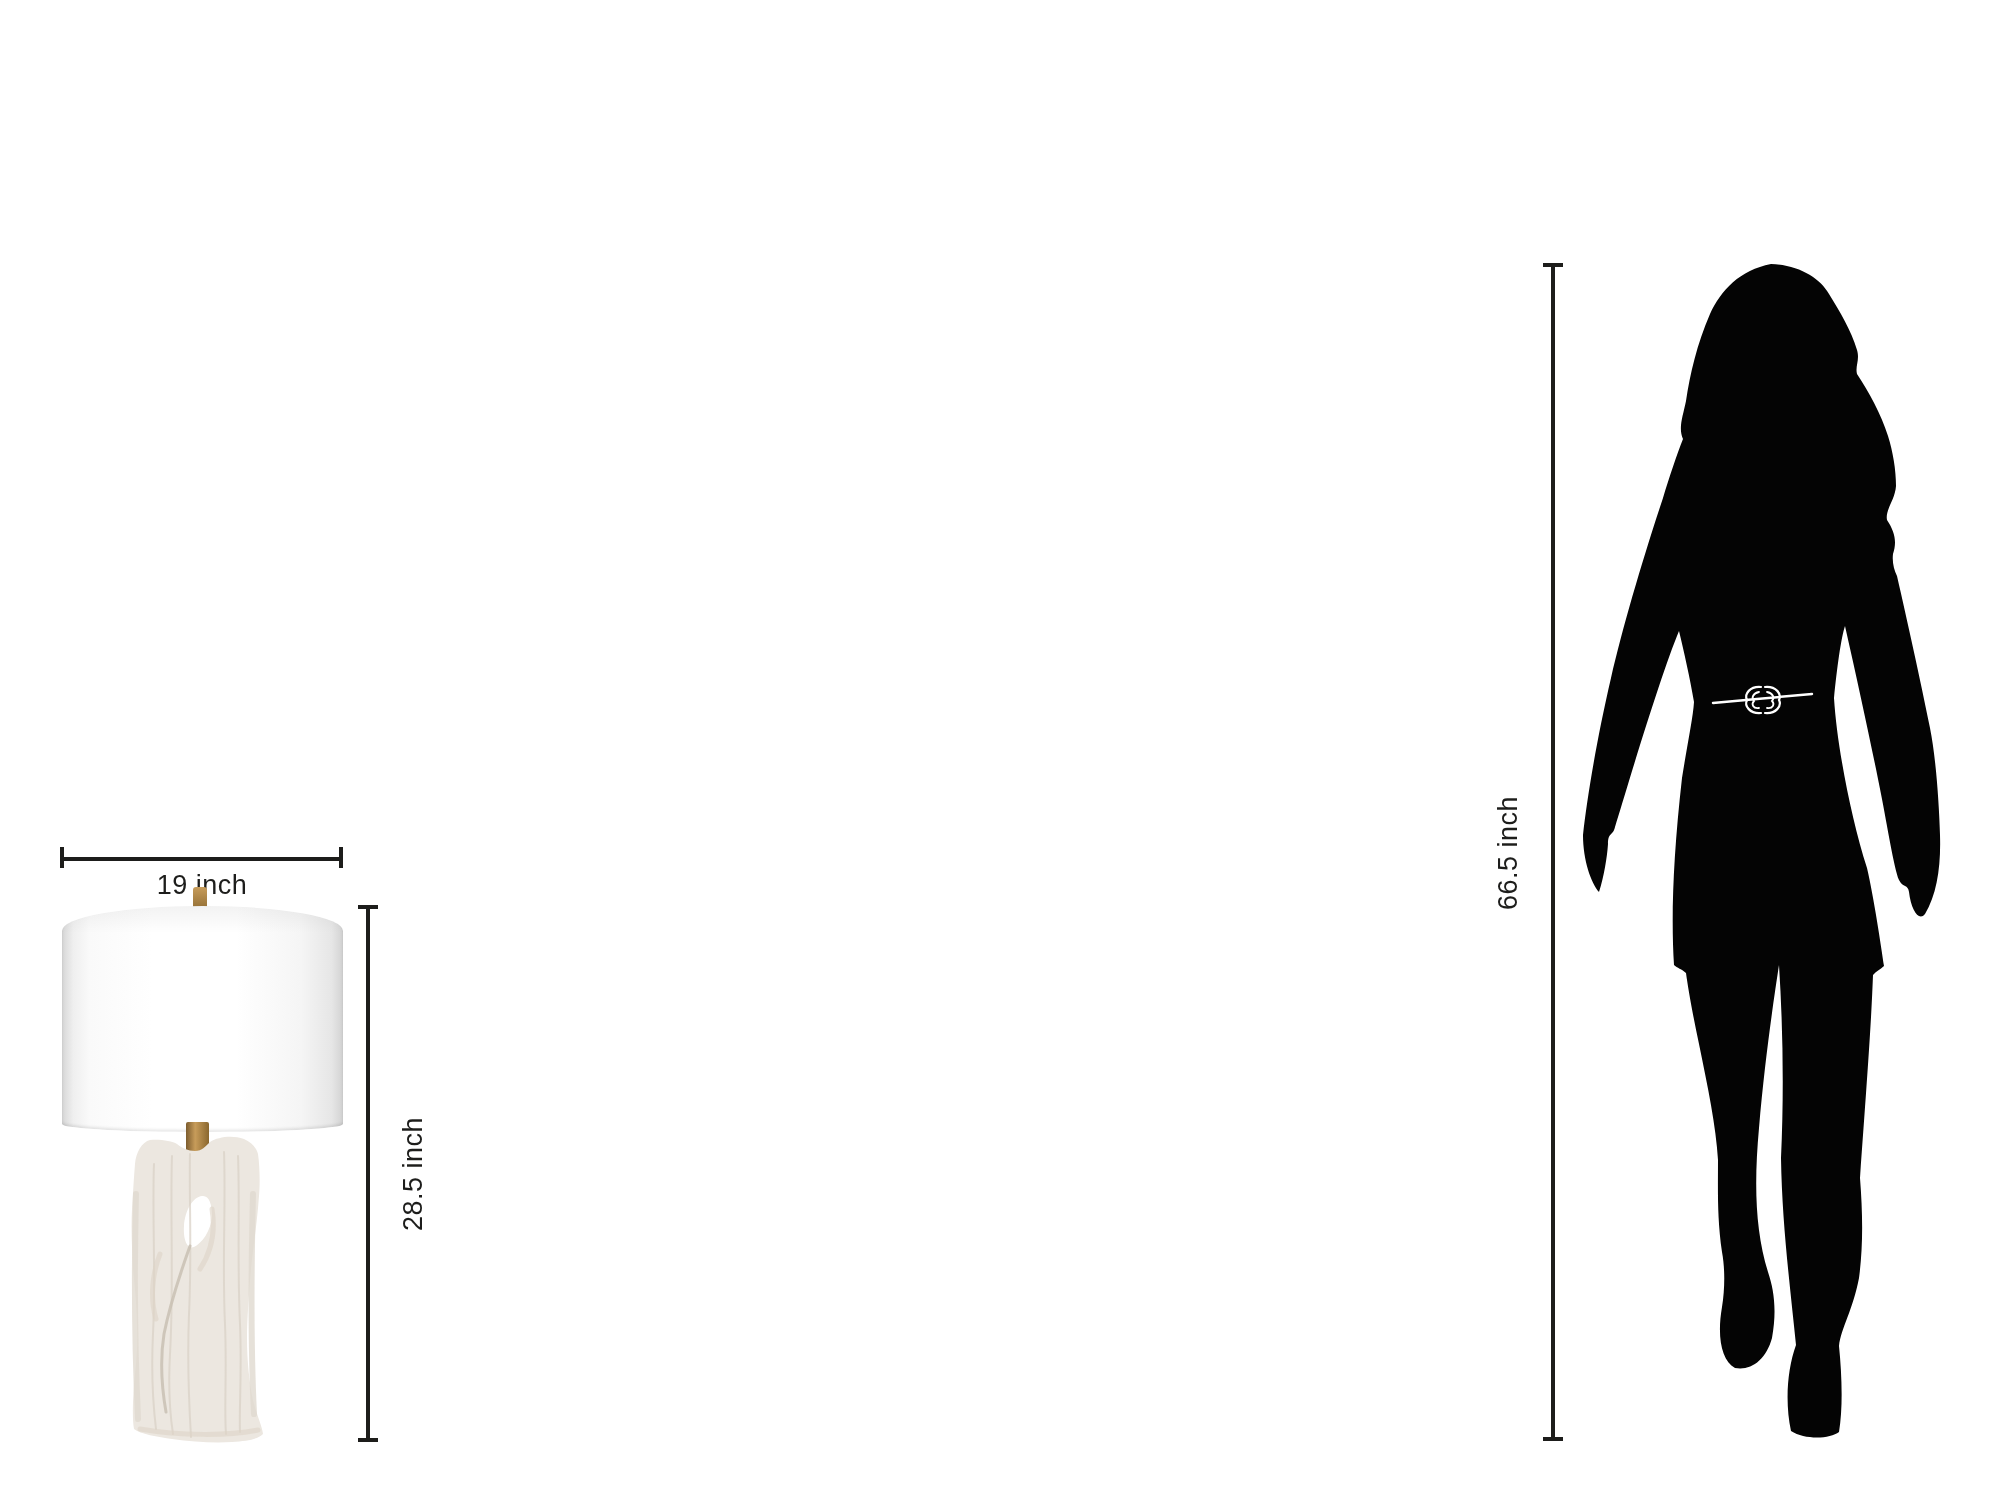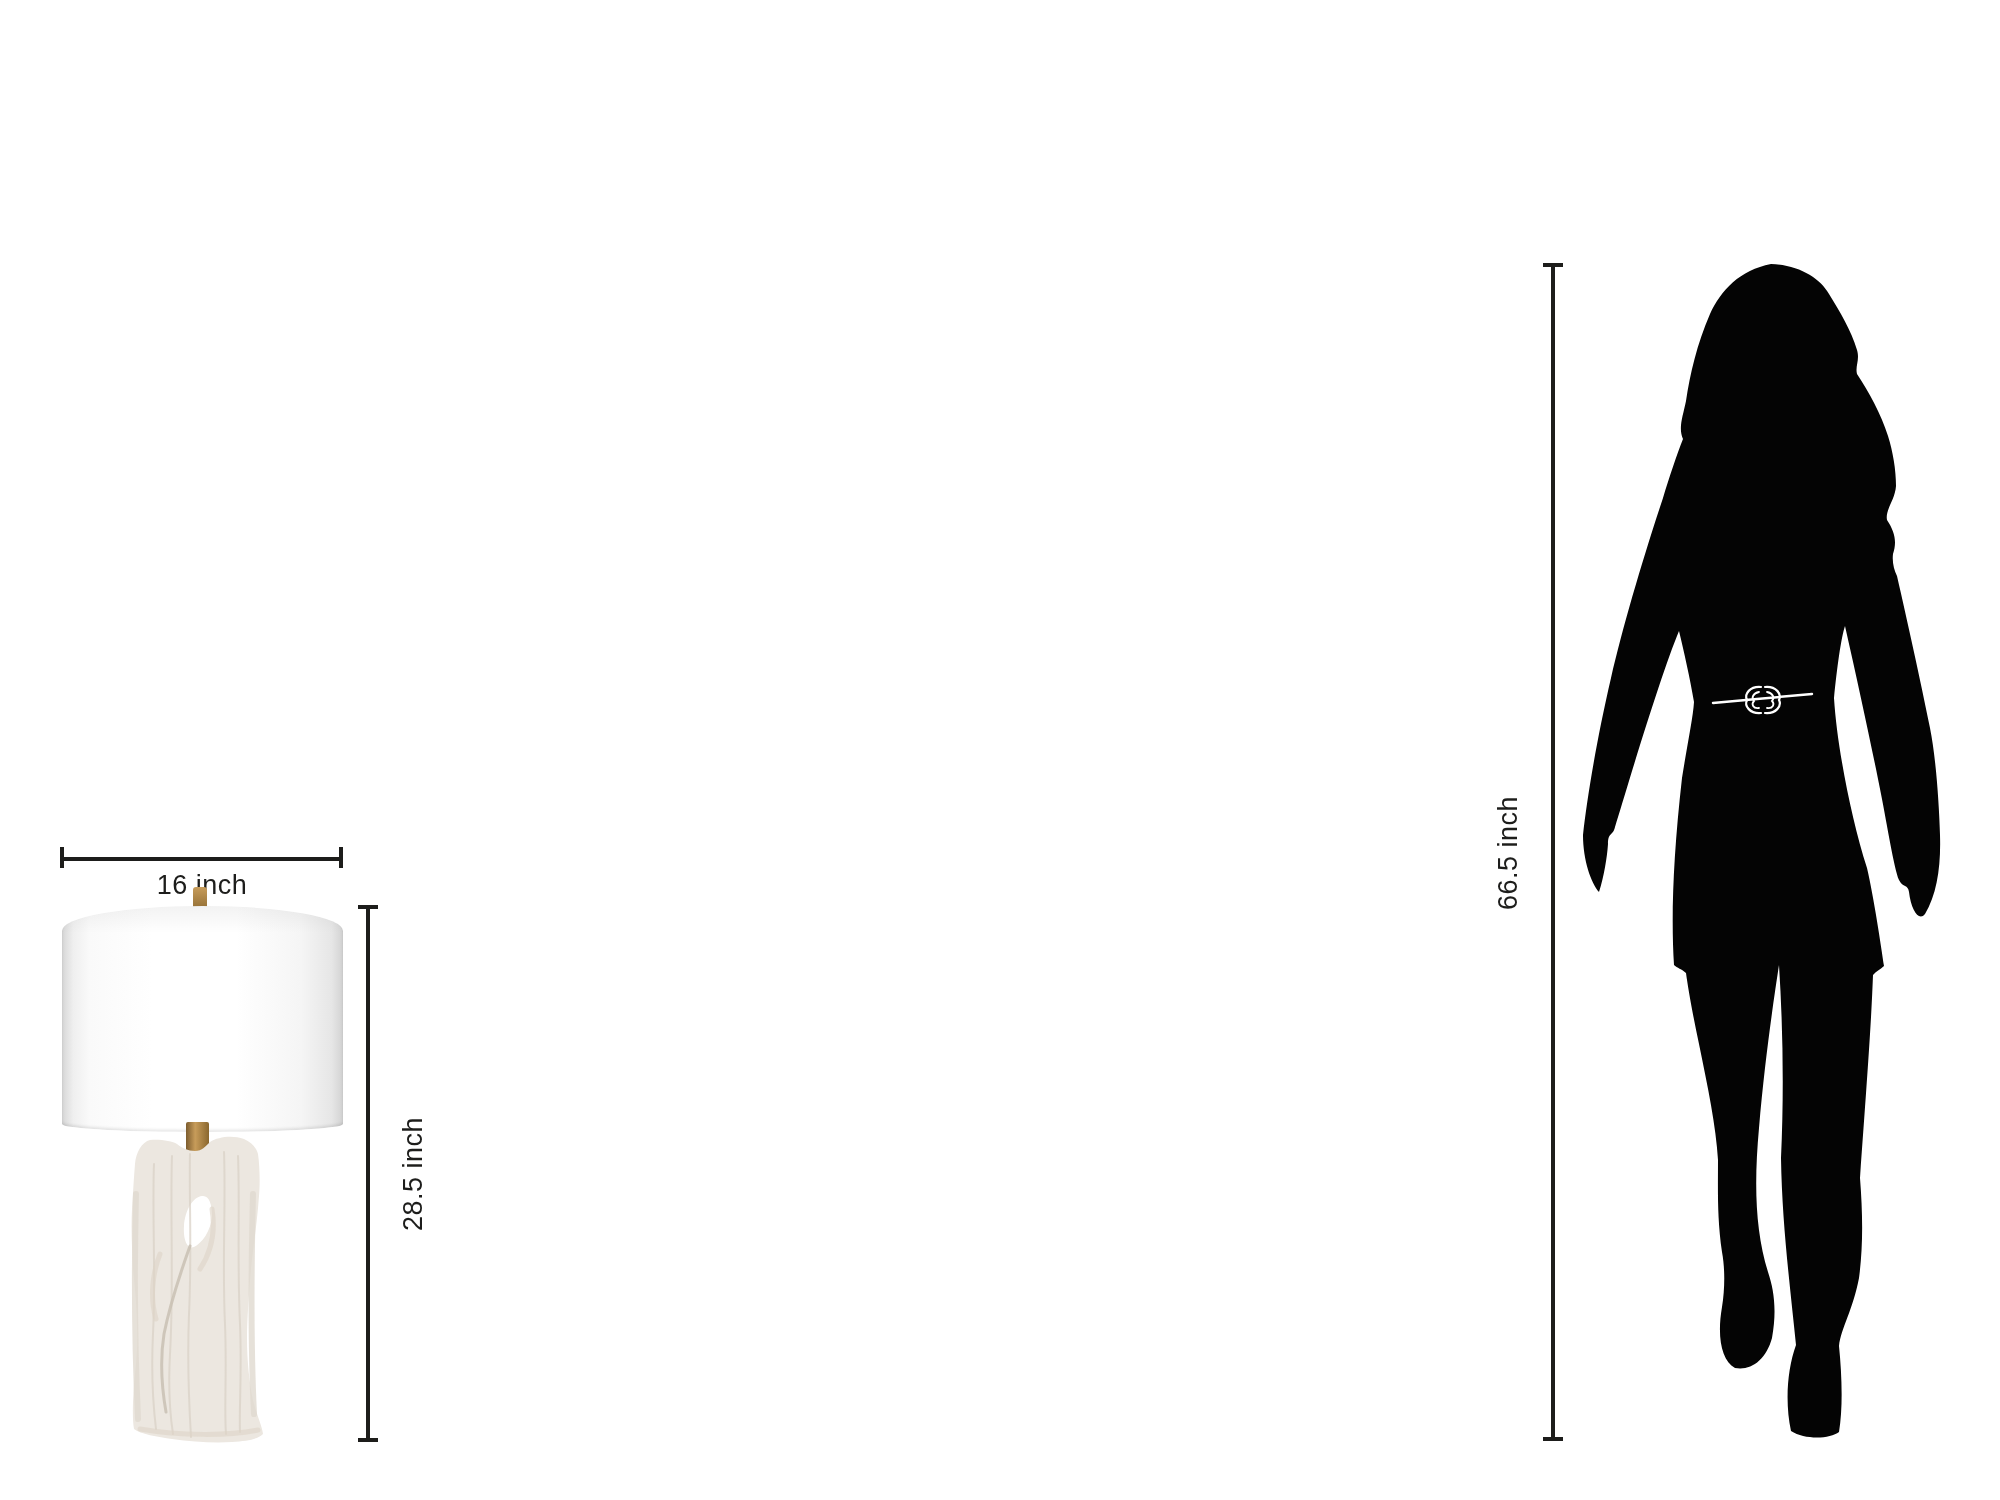--- a/index.html
+++ b/index.html
@@ -46,21 +46,21 @@
 </head>
 <body>
 
 <div class="canvas">
 
   <div>
 
     <div class="dim-line" style="left:62px;top:857px;width:280px;height:4px;"></div>
     <div class="dim-line" style="left:60px;top:847px;width:4px;height:21px;"></div>
     <div class="dim-line" style="left:339px;top:847px;width:4px;height:21px;"></div>
-    <div class="dim-label" style="left:102px;top:870px;">16 inch</div>
+    <div class="dim-label" style="left:102px;top:870px;">19 inch</div>
 
     <div class="finial"></div>
 
     <div class="shade"></div>
 
     <div class="neck"></div>
 
     <svg class="base-svg" width="150" height="312" viewBox="0 0 150 312">
       <path class="base-body" fill-rule="evenodd" d="
         M15 30

